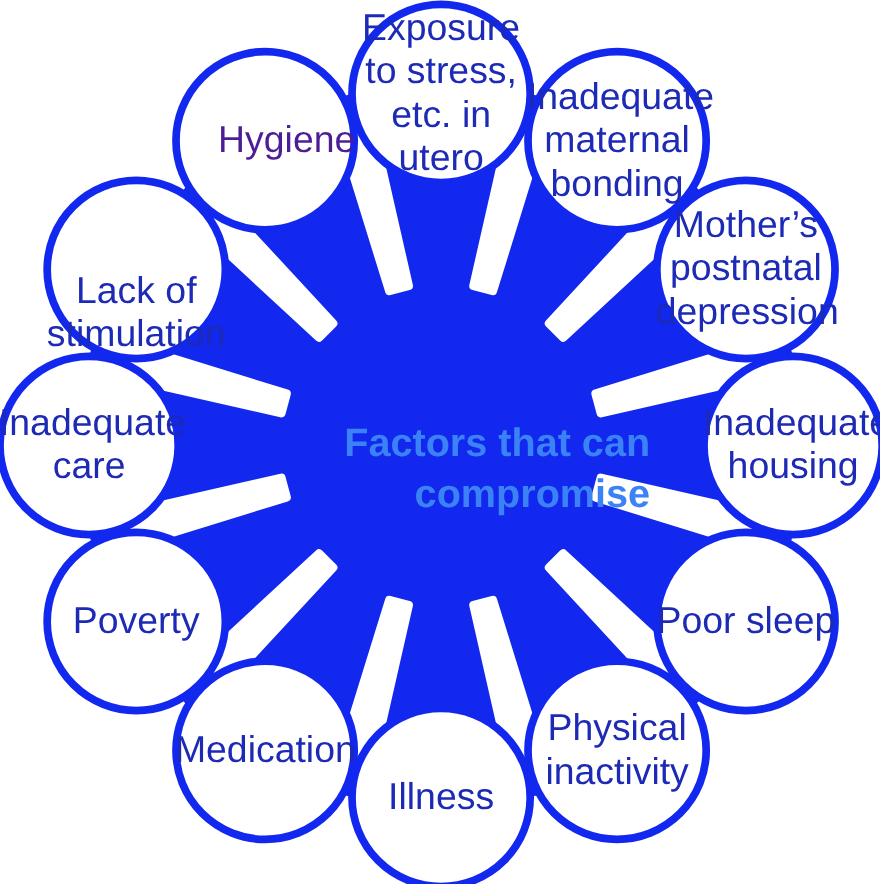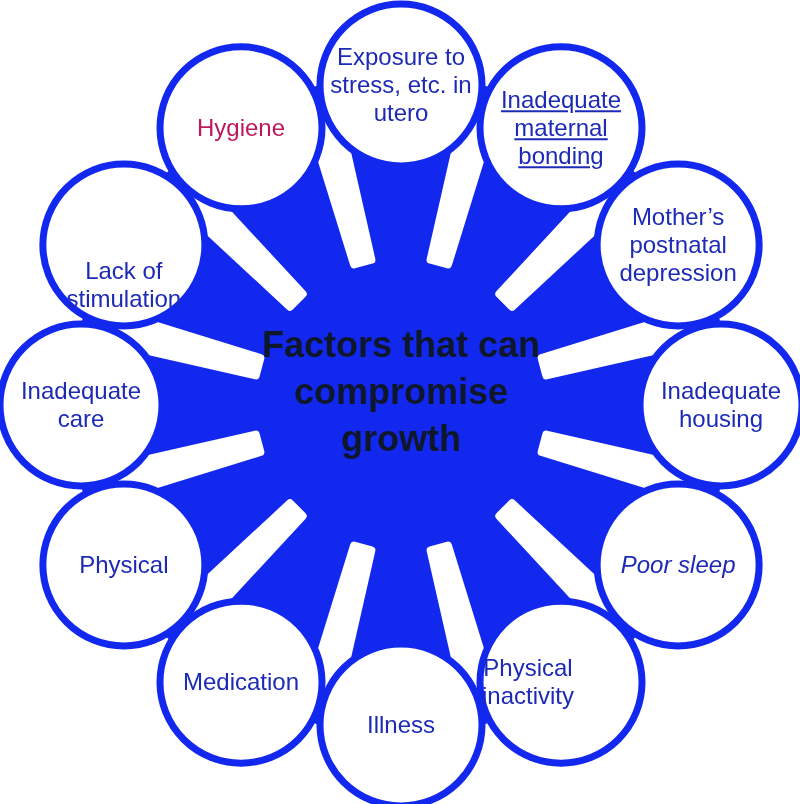--- a/index.html
+++ b/index.html
@@ -4,27 +4,27 @@
 <style>
   html,body{margin:0;padding:0;background:#ffffff;}
   .stage{
     position:relative;width:800px;height:804px;overflow:hidden;background:#ffffff;
     font-family:"Liberation Sans", sans-serif;
   }
   .stage svg{position:absolute;left:0;top:0;}
   .factor-label{
     position:absolute;width:164px;margin-left:-82px;
     transform:translateY(-50%);
-    text-align:center;font-size:24px;line-height:1.16;
+    text-align:center;font-size:34px;line-height:1.16;
     letter-spacing:0px;
   }
   .center-title{
-    position:absolute;left:401px;top:392px;width:380px;
+    position:absolute;left:401px;top:426px;width:380px;
     transform:translate(-50%,-50%);
-    text-align:center;color:#0f172a;font-weight:bold;
+    text-align:right;color:#3b82f6;font-weight:bold;
     font-size:36px;line-height:1.3;letter-spacing:0px;
   }
 </style>
 </head>
 <body>
 
 <div class="stage">
   <svg id="diagram" width="800" height="804" viewBox="0 0 800 804">
       <circle cx="401" cy="405" r="330" fill="#1228ee"></circle>
       <path d="M430.61188623857146,259.7136063032952 L465.4509213619328,106.51033730529636 L494.4286961506048,114.27490865837197 L447.9985511117747,264.3723491151406 Z" fill="#ffffff" stroke="#ffffff" stroke-width="8" stroke-linejoin="round" stroke-linecap="round"></path>
@@ -60,31 +60,30 @@
       <circle cx="401" cy="725" r="81" fill="none" stroke="#1228ee" stroke-width="7"></circle>
       <circle cx="241.00000000000006" cy="682.1281292110205" r="81" fill="none" stroke="#1228ee" stroke-width="7"></circle>
       <circle cx="123.8718707889796" cy="565" r="81" fill="none" stroke="#1228ee" stroke-width="7"></circle>
       <circle cx="81" cy="405.00000000000006" r="81" fill="none" stroke="#1228ee" stroke-width="7"></circle>
       <circle cx="123.87187078897966" cy="244.99999999999997" r="81" fill="none" stroke="#1228ee" stroke-width="7"></circle>
       <circle cx="240.99999999999986" cy="127.87187078897972" r="81" fill="none" stroke="#1228ee" stroke-width="7"></circle>
     </svg>
 
   <div id="labels">
       <div class="factor-label" style="left: 401px; top: 85px; color: rgb(28, 42, 181);">Exposure to stress, etc. in utero</div>
-      <div class="factor-label" style="left: 561px; top: 127.872px; color: rgb(28, 42, 181); text-decoration: underline;">Inadequate maternal bonding</div>
+      <div class="factor-label" style="left: 561px; top: 127.872px; color: rgb(28, 42, 181);">Inadequate maternal bonding</div>
       <div class="factor-label" style="left: 678.128px; top: 245px; color: rgb(28, 42, 181);">Mother’s postnatal depression</div>
       <div class="factor-label" style="left: 721px; top: 405px; color: rgb(28, 42, 181);">Inadequate housing</div>
-      <div class="factor-label" style="left: 678.128px; top: 565px; color: rgb(28, 42, 181); font-style: italic;">Poor sleep</div>
-      <div class="factor-label" style="left: 528px; top: 682.128px; color: rgb(28, 42, 181);">Physical inactivity</div>
+      <div class="factor-label" style="left: 678.128px; top: 565px; color: rgb(28, 42, 181);">Poor sleep</div>
+      <div class="factor-label" style="left: 561px; top: 682.128px; color: rgb(28, 42, 181);">Physical inactivity</div>
       <div class="factor-label" style="left: 401px; top: 725px; color: rgb(28, 42, 181);">Illness</div>
       <div class="factor-label" style="left: 241px; top: 682.128px; color: rgb(28, 42, 181);">Medication</div>
-      <div class="factor-label" style="left: 123.872px; top: 565px; color: rgb(28, 42, 181);">Physical</div>
+      <div class="factor-label" style="left: 123.872px; top: 565px; color: rgb(28, 42, 181);">Poverty</div>
       <div class="factor-label" style="left: 81px; top: 405px; color: rgb(28, 42, 181);">Inadequate care</div>
       <div class="factor-label" style="left: 123.872px; top: 245px; color: rgb(28, 42, 181); margin-top: 40px;">Lack of stimulation</div>
-      <div class="factor-label" style="left: 241px; top: 127.872px; color: #be185d;">Hygiene</div>
+      <div class="factor-label" style="left: 241px; top: 127.872px; color: #4c1d95; text-align: right;">Hygiene</div>
     </div>
 
   <div class="center-title">
     <div>Factors that can</div>
     <div>compromise</div>
-    <div>growth</div>
   </div>
 </div>
 
 </body></html>

